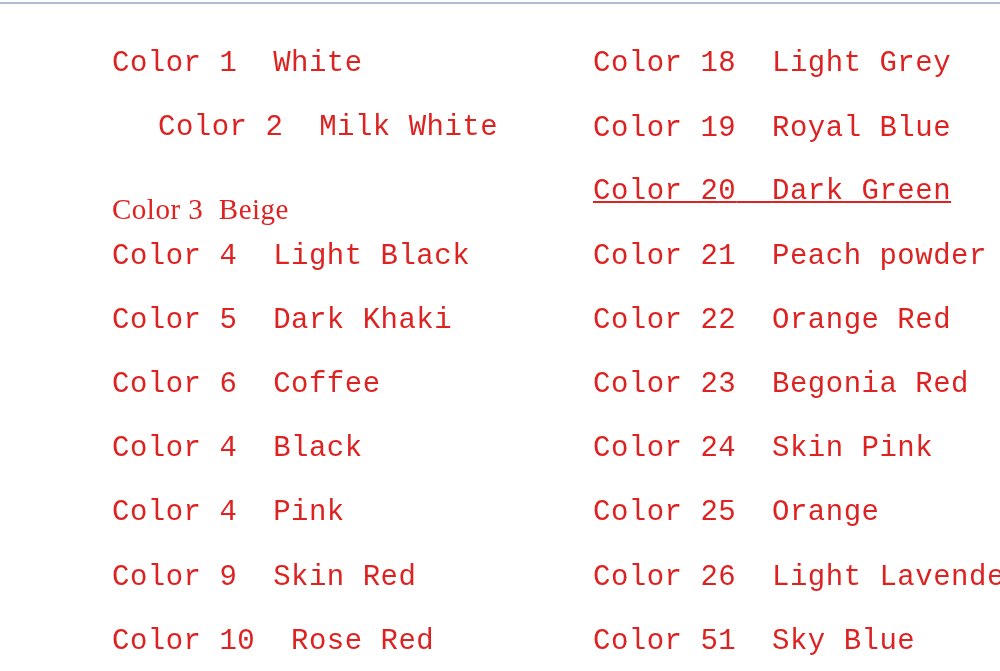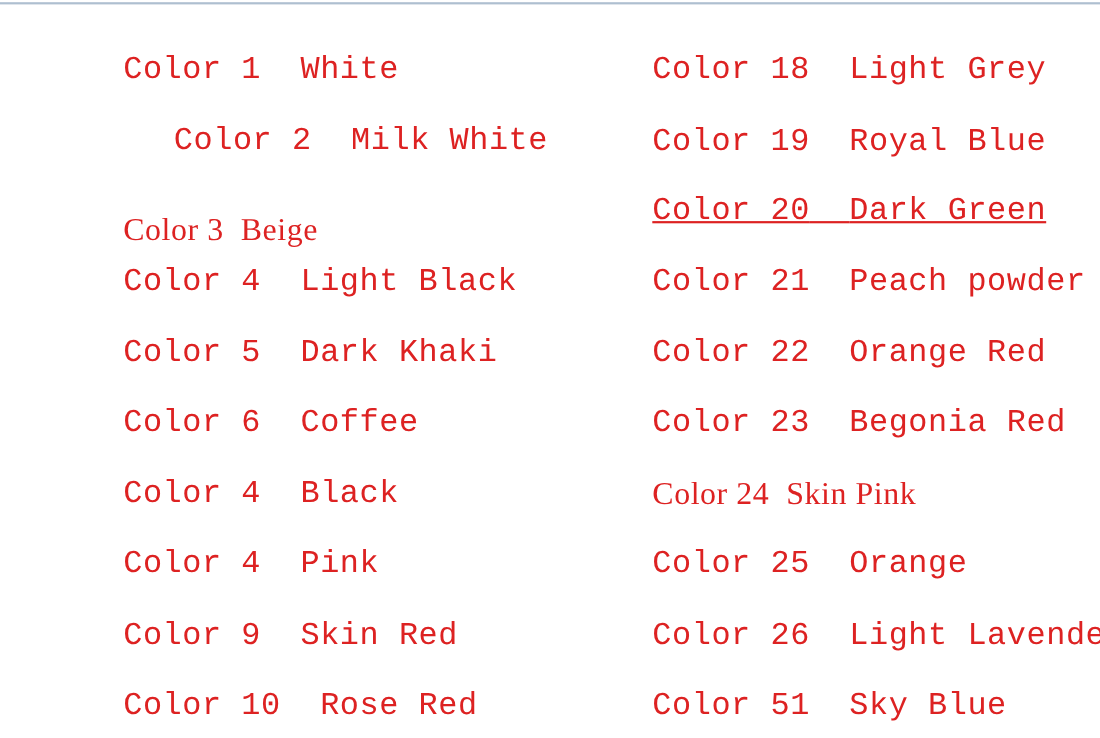--- a/index.html
+++ b/index.html
@@ -87,20 +87,20 @@
         <div class="swatch-row" style="top: 545.6px;"><span class="code">Color 9</span><span class="gap">  </span><span class="name">Skin Red</span></div>
         <div class="swatch-row" style="top: 609.8px;"><span class="code">Color 10</span><span class="gap">  </span><span class="name">Rose Red</span></div>
       </div>
     <div class="column right">
         <div class="swatch-row" style="top: 32px;"><span class="code">Color 18</span><span class="gap">  </span><span class="name">Light Grey</span></div>
         <div class="swatch-row" style="top: 97px;"><span class="code">Color 19</span><span class="gap">  </span><span class="name">Royal Blue</span></div>
         <div class="swatch-row" style="top: 160.4px; text-decoration: underline;"><span class="code">Color 20</span><span class="gap">  </span><span class="name">Dark Green</span></div>
         <div class="swatch-row" style="top: 224.6px;"><span class="code">Color 21</span><span class="gap">  </span><span class="name">Peach powder</span></div>
         <div class="swatch-row" style="top: 288.8px;"><span class="code">Color 22</span><span class="gap">  </span><span class="name">Orange Red</span></div>
         <div class="swatch-row" style="top: 353px;"><span class="code">Color 23</span><span class="gap">  </span><span class="name">Begonia Red</span></div>
-        <div class="swatch-row" style="top: 417.2px; font-family: Liberation Serif, serif;"><span class="code">Color 24</span><span class="gap">  </span><span class="name">Skin Pink</span></div>
+        <div class="swatch-row" style="top: 417.2px;"><span class="code">Color 24</span><span class="gap">  </span><span class="name">Skin Pink</span></div>
         <div class="swatch-row" style="top: 481.4px;"><span class="code">Color 25</span><span class="gap">  </span><span class="name">Orange</span></div>
         <div class="swatch-row" style="top: 545.6px;"><span class="code">Color 26</span><span class="gap">  </span><span class="name">Light Lavender</span></div>
         <div class="swatch-row" style="top: 609.8px;"><span class="code">Color 51</span><span class="gap">  </span><span class="name">Sky Blue</span></div>
       </div>
   </div>
 
 </div>
 
 </body></html>

